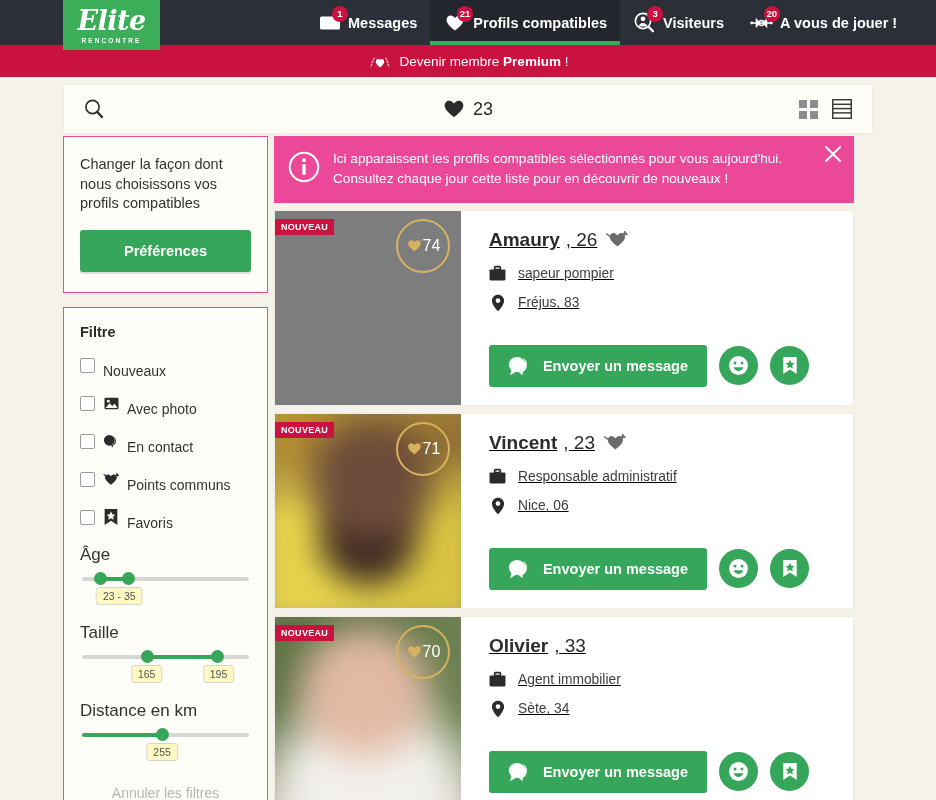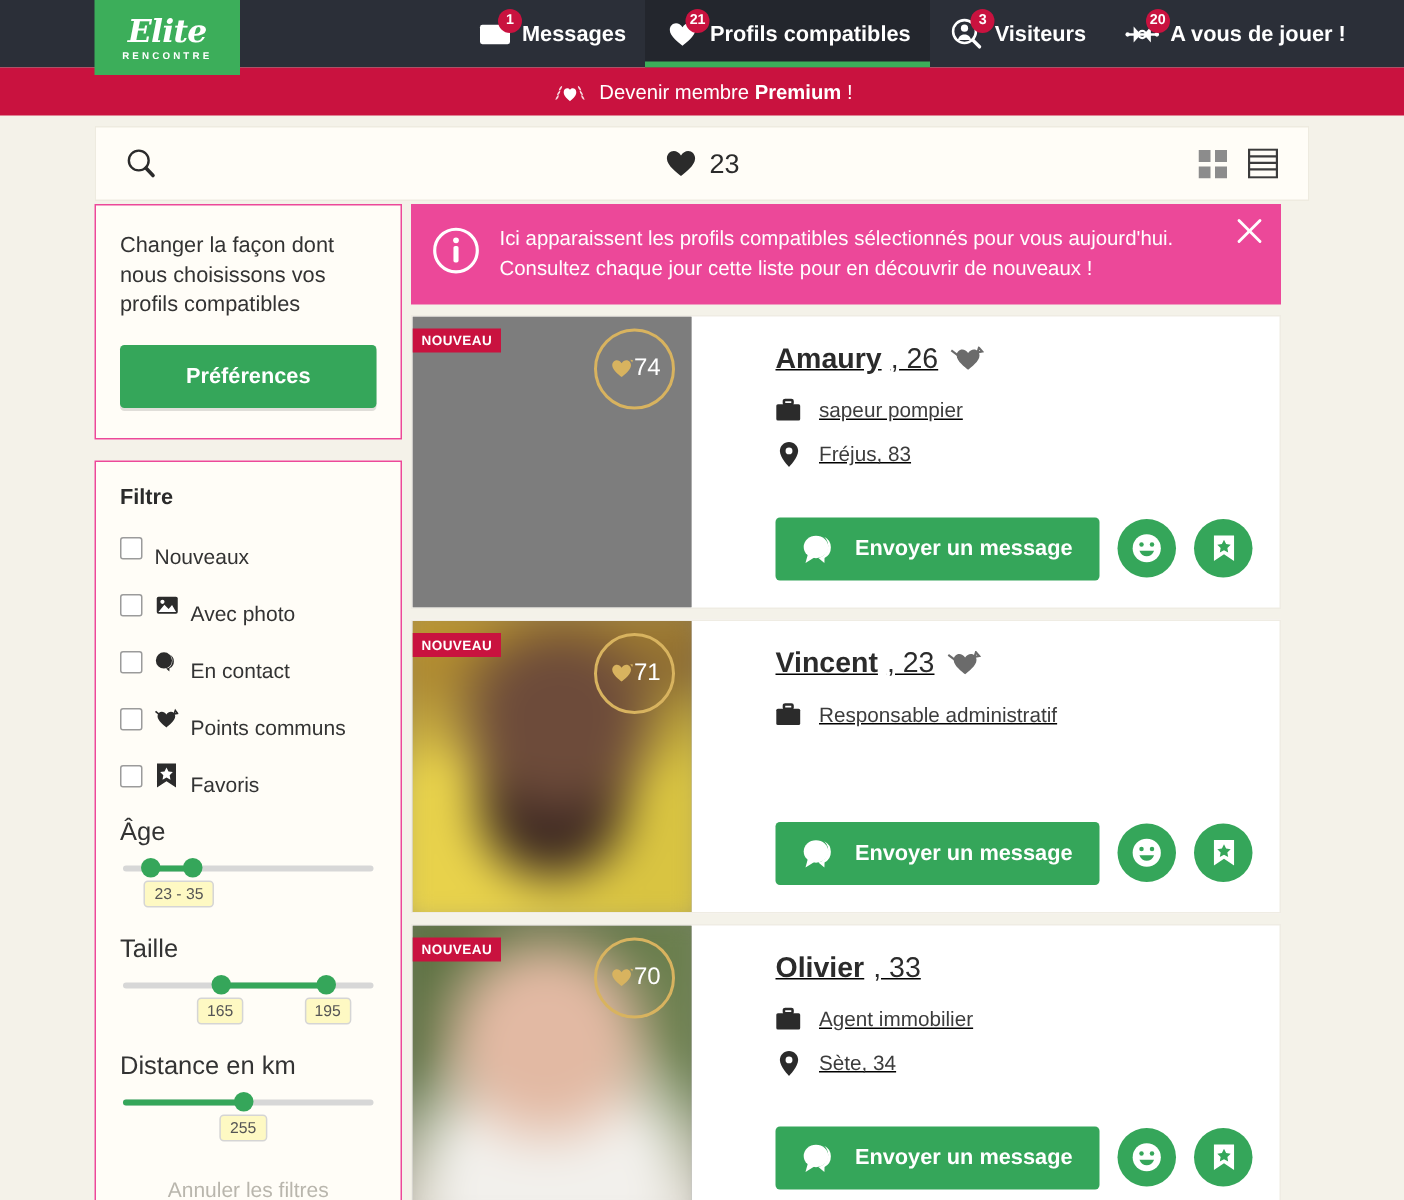--- a/index.html
+++ b/index.html
@@ -17,21 +17,21 @@
     background: #2b2f38;
   }
   .logo {
     position: absolute; left: 63px; top: 0; width: 97px; height: 50px;
     background: #3cae5a;
     display: flex; flex-direction: column;
     align-items: center; justify-content: center;
     z-index: 5;
   }
   .logo-word {
-    color: #ffffff; font-size: 21px;
+    color: #ffffff; font-size: 27px;
     font-family: "DejaVu Serif", serif;
     font-style: italic; font-weight: 700;
     line-height: 1; letter-spacing: -0.5px;
   }
   .logo-sub {
     color: #ffffff; font-size: 6.5px; letter-spacing: 2.1px;
     margin-top: 3px; font-weight: 700;
   }
   .nav-items {
     position: absolute; left: 305px; top: 0; height: 45px;
@@ -154,21 +154,20 @@
   .info-text { color: #ffffff; font-size: 13.6px; line-height: 1.5; }
   .banner-close {
     position: absolute; right: 12px; top: 9px; cursor: pointer;
     width: 18px; height: 18px;
   }
 
   .profile-card {
     background: #ffffff; margin-top: 7px; display: flex;
     position: relative; height: 196px; overflow: hidden;
     border: 1px solid #efece3;
-    gap: 28px;
   }
   .avatar {
     width: 186px; height: 100%; flex: none; position: relative; overflow: hidden;
     background: #7d7d7d;
   }
   .nouveau {
     position: absolute; left: 0; top: 8px; z-index: 4;
     background: #c9123f; color: #ffffff;
     font-size: 9px; font-weight: 700; letter-spacing: 0.3px;
     padding: 3px 6px;
@@ -551,20 +550,29 @@
           </div>
           <div class="p-line meta">
             <span class="pic">
               <svg width="19" height="17" viewBox="0 0 19 17">
                 <rect x="6.3" y="0.8" width="6.4" height="3.3" rx="0.9" fill="none" stroke="#2b2b2b" stroke-width="1.9"></rect>
                 <rect x="0.6" y="4" width="17.8" height="12.2" rx="1.2" fill="#2b2b2b"></rect>
               </svg>
             </span>
             <span>Responsable administratif</span>
           </div>
+          <div class="p-line">
+            <span class="pic">
+              <svg width="14" height="18" viewBox="0 0 14 18">
+                <path d="M7 .7C3.6.7.9 3.4.9 6.7c0 4.5 6.1 10.6 6.1 10.6s6.1-6.1 6.1-10.6C13.1 3.4 10.4.7 7 .7z" fill="#2b2b2b"></path>
+                <circle cx="7" cy="6.6" r="2.3" fill="#fff"></circle>
+              </svg>
+            </span>
+            <span>Nice, 06</span>
+          </div>
           <div class="actions">
             <button class="msg-btn">
               <span style="display:flex;">
                 <svg width="25" height="21" viewBox="0 0 25 21">
                   <ellipse cx="9" cy="9.6" rx="8.2" ry="7.5" fill="#fff"></ellipse>
                   <path d="M3.6 14.5 2 20.3l6.4-3.9z" fill="#fff"></path>
                   <path d="M14.5 2.8a8 8 0 0 1 .2 14.2l-.1 3.3-4-3.3a8.4 8.4 0 0 0 3.9-14.2z" fill="#fff"></path>
                 </svg>
               </span>
               <span>Envoyer un message</span>

